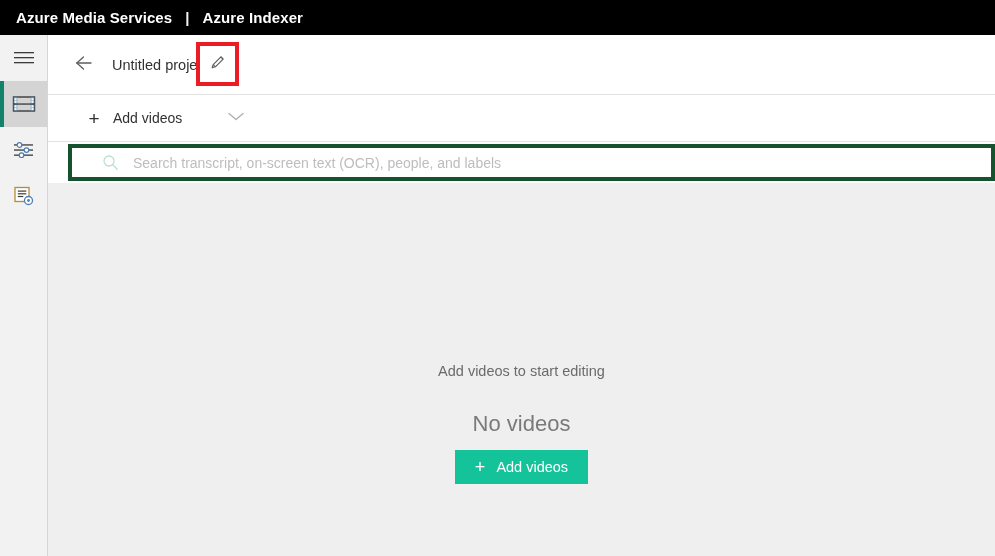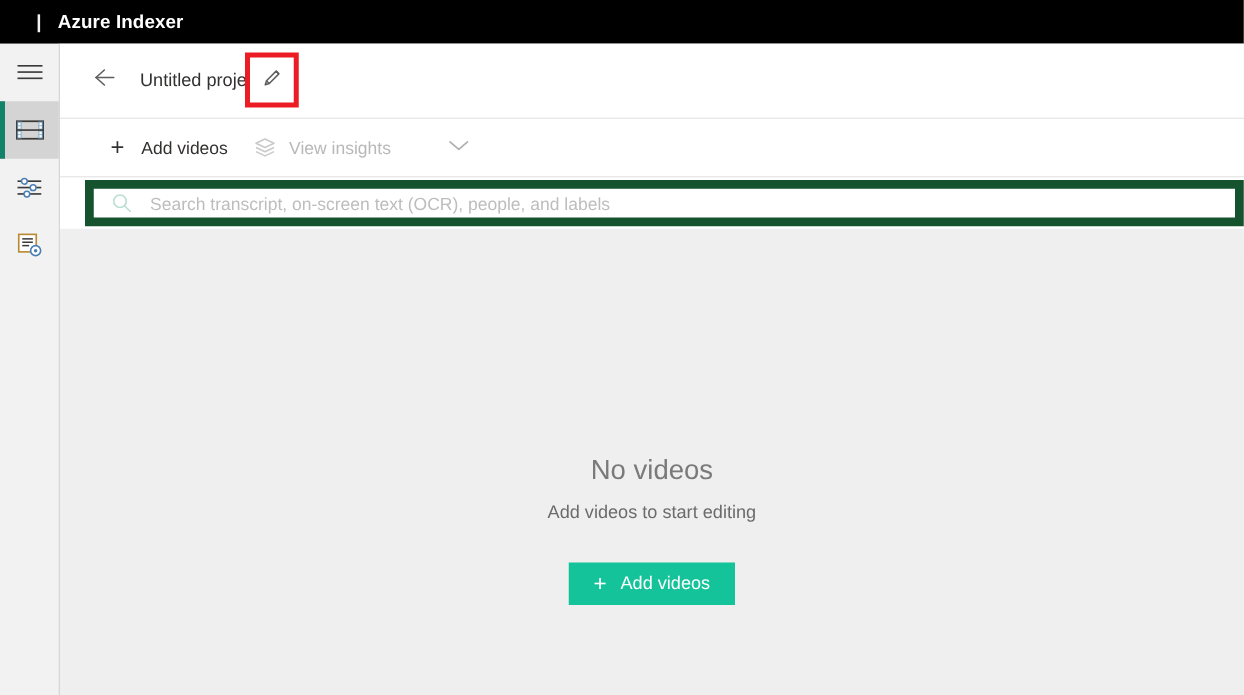--- a/index.html
+++ b/index.html
@@ -124,24 +124,24 @@
   
   #searchrow {
     height: 41px;
     background: #ffffff;
     padding: 0 0 0 20px;
     display: flex; align-items: center;
   }
   #searchbox {
     flex: 1;
     height: 37px;
-    border: 7px solid #14532d;
-    background: #ffffff;
-    display: flex; align-items: center;
-    padding-left: 14px;
+    border: 4px solid #14532d;
+    background: #ffffff;
+    display: flex; align-items: center;
+    padding-left: 30px;
   }
   #search-icon { color: #b9ded3; margin-right: 12px; display: flex; }
   #search-input {
     border: none; outline: none;
     flex: 1;
     font-family: "Liberation Sans", sans-serif;
     font-size: 14px;
     color: #333333;
     background: transparent;
     height: 100%;
@@ -187,20 +187,21 @@
     font-size: 18px;
     line-height: 1;
     margin-right: 11px;
   }
 </style>
 </head>
 <body>
 
 <div id="topbar">
   <div id="brand">
+    <span>Azure Media Services</span>
     <span class="sep">|</span>
     <span>Azure Indexer</span>
   </div>
 </div>
 
 <div id="rail">
 
   <div class="rail-item">
     <span>
       <svg width="22" height="16" viewBox="0 0 22 16">
@@ -284,30 +285,20 @@
 
   <div id="toolbar">
 
     <div class="tb-btn">
       <span class="tb-ico">
         <span class="tb-plus">+</span>
       </span>
       <span>Add videos</span>
     </div>
 
-    <div class="tb-btn disabled">
-      <span class="tb-ico">
-        <svg width="18" height="18" viewBox="0 0 18 18">
-          <path d="M9 2.2 L16.2 5.6 L9 9 L1.8 5.6 Z" fill="none" stroke="#c9c9c9" stroke-width="1.2" stroke-linejoin="round"></path>
-          <path d="M1.8 9 L9 12.4 L16.2 9" fill="none" stroke="#c9c9c9" stroke-width="1.2" stroke-linejoin="round"></path>
-          <path d="M1.8 12.3 L9 15.7 L16.2 12.3" fill="none" stroke="#c9c9c9" stroke-width="1.2" stroke-linejoin="round"></path>
-        </svg>
-      </span>
-      <span>View insights</span>
-    </div>
 
     <div class="tb-chev">
       <span>
         <svg width="20" height="14" viewBox="0 0 20 14">
           <path d="M3 4.5 L10 10.5 L17 4.5" fill="none" stroke="#b0b0b0" stroke-width="1.4" stroke-linecap="round" stroke-linejoin="round"></path>
         </svg>
       </span>
     </div>
 
   </div>
@@ -319,22 +310,22 @@
           <circle cx="7" cy="7" r="5" fill="none" stroke="#bcdfd3" stroke-width="1.3"></circle>
           <line x1="10.8" y1="10.8" x2="15.2" y2="15.2" stroke="#bcdfd3" stroke-width="1.3" stroke-linecap="round"></line>
         </svg>
       </span>
       <input id="search-input" type="text" placeholder="Search transcript, on-screen text (OCR), people, and labels" style="">
     </div>
   </div>
 
   <div id="body-area">
     <div id="empty">
+      <div id="empty-sub">Add videos to start editing</div>
       <div id="empty-title">No videos</div>
-      <div id="empty-sub">Add videos to start editing</div>
       <button id="add-videos-cta">
         <span class="cta-plus">+</span>
         <span>Add videos</span>
       </button>
     </div>
   </div>
 
 </div>
 
 </body></html>

